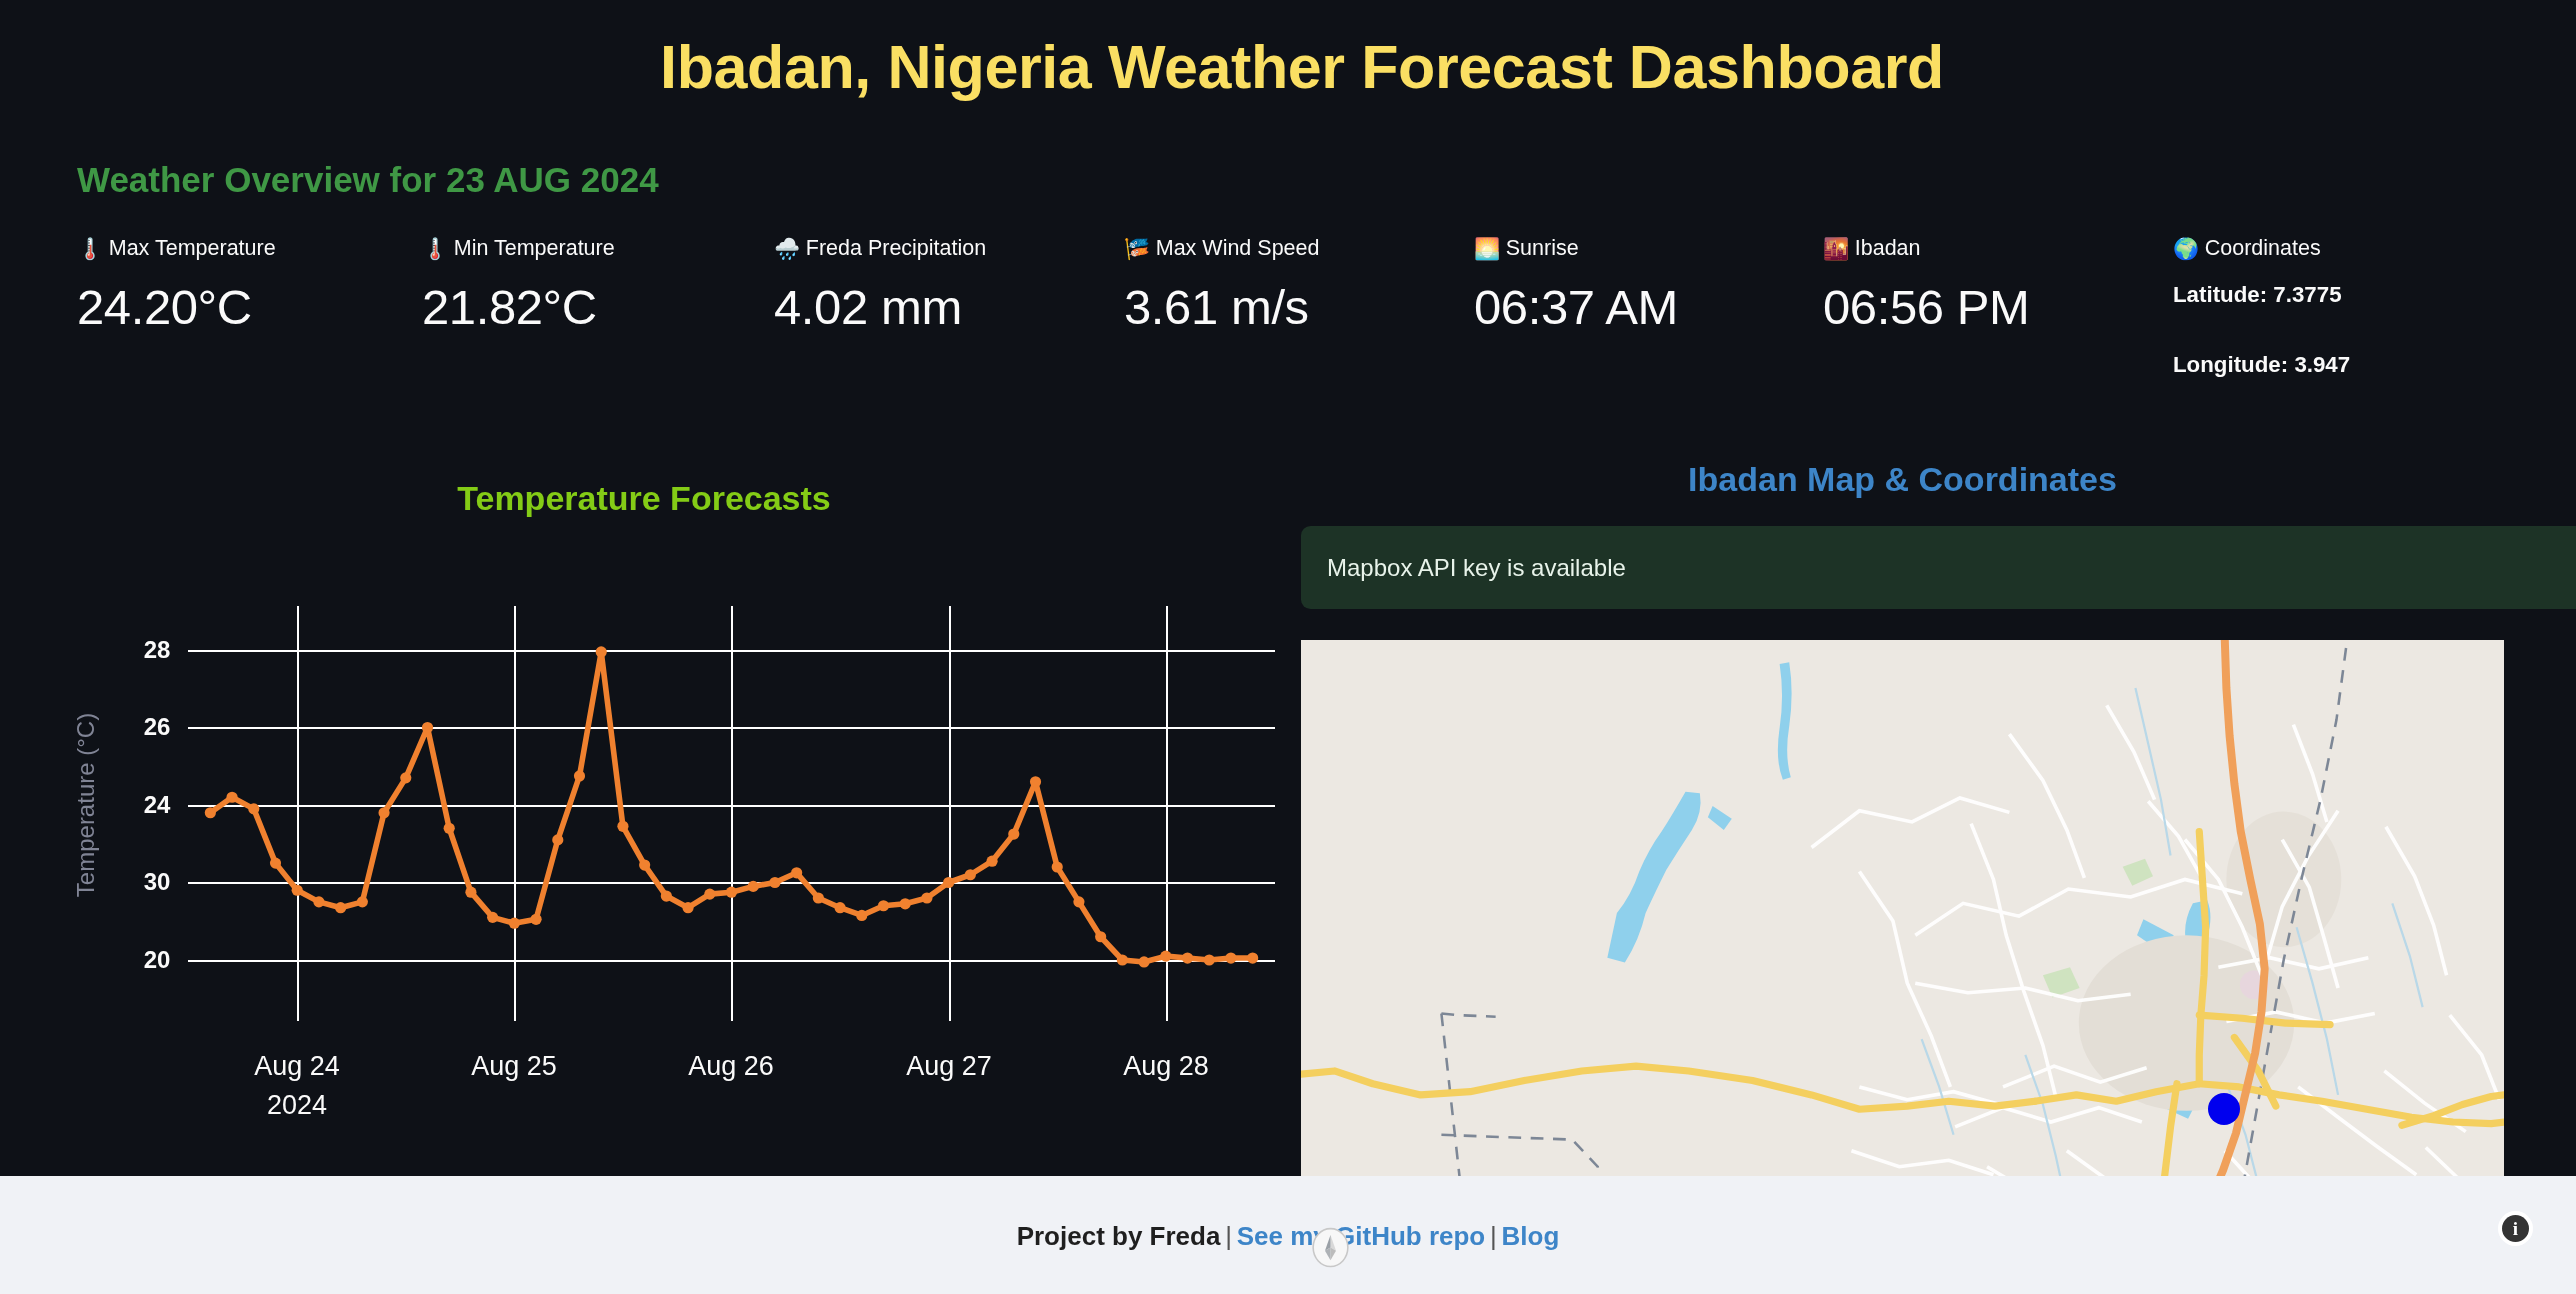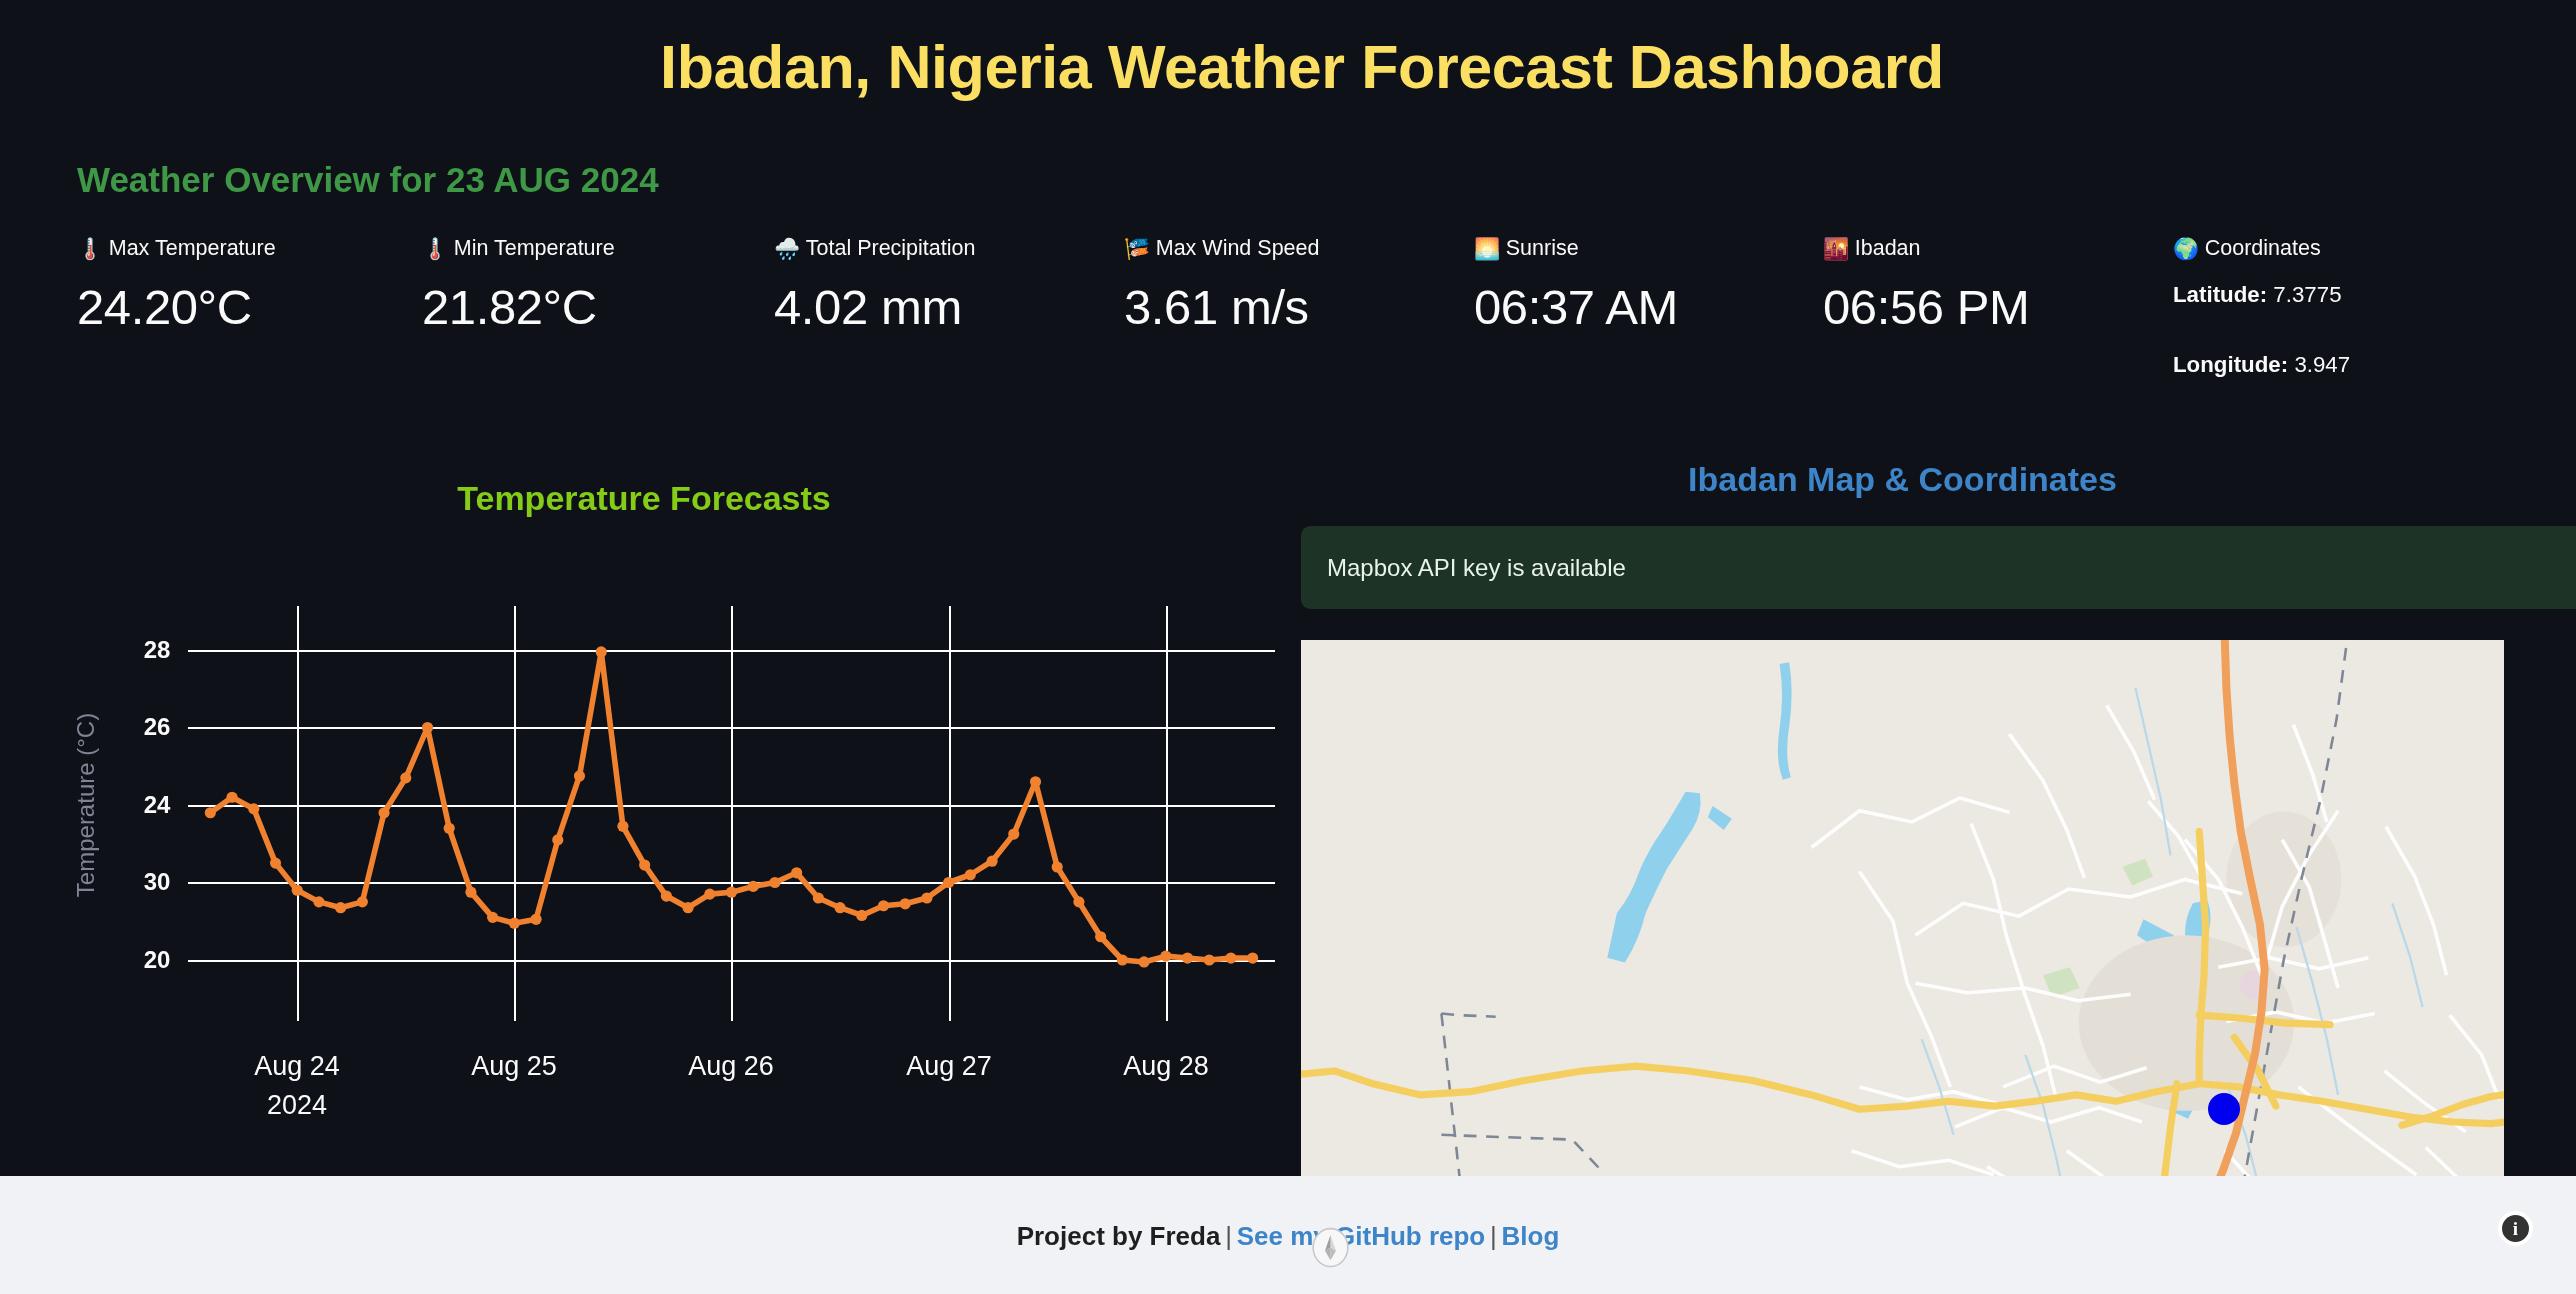--- a/index.html
+++ b/index.html
@@ -38,21 +38,21 @@
   .metric-label .emoji { font-size: 21px; line-height: 1; }
   .metric-value {
     margin-top: 19px;
     font-size: 49px; color: #fafafa; white-space: nowrap;
     font-weight: 400; letter-spacing: -0.4px;
   }
   .coord-line {
     margin-top: 22.3px; font-size: 22.3px; color: #fafafa; white-space: nowrap;
   }
   .coord-line b { font-weight: bold; }
-  .coord-line .cval { font-weight: 400; margin-top: 36px; }
+  .coord-line .cval { font-weight: 700; margin-top: 36px; }
   .coord-line.second { margin-top: 44px; }
 
   
   .chart-panel { position: absolute; left: 0px; top: 479px; width: 1288px; height: 662px; }
   .chart-title {
     position: absolute; left: 0; top: 0; width: 1288px; text-align: center;
     font-size: 34px; font-weight: bold; color: #84cc16;
   }
   .plot-area {
     position: absolute; left: 188px; top: 140px;
@@ -148,21 +148,21 @@
     <div class="metric" style="left:345px;">
       <div class="metric-label">
         <span class="emoji">🌡️</span>
         <span>Min Temperature</span>
       </div>
       <div class="metric-value">21.82°C</div>
     </div>
     <div class="metric" style="left:697px;">
       <div class="metric-label">
         <span class="emoji">🌧️</span>
-        <span>Total Precipitation</span>
+        <span>Freda Precipitation</span>
       </div>
       <div class="metric-value">4.02 mm</div>
     </div>
     <div class="metric" style="left:1047px;">
       <div class="metric-label">
         <span class="emoji">🎏</span>
         <span>Max Wind Speed</span>
       </div>
       <div class="metric-value">3.61 m/s</div>
     </div>

